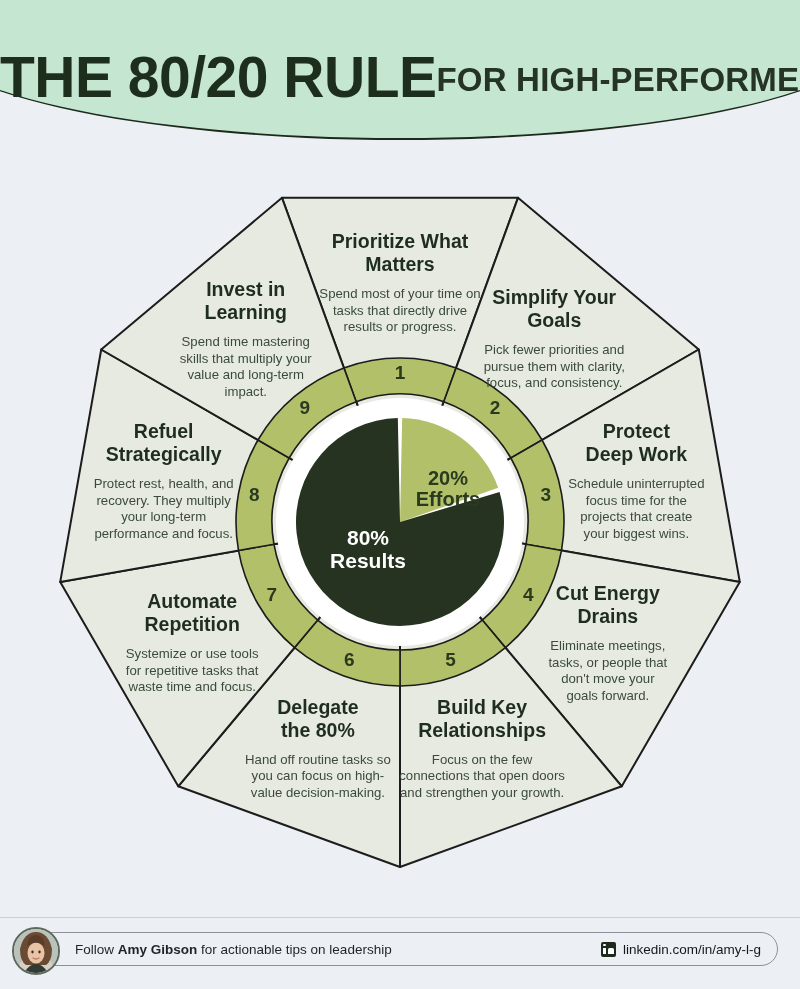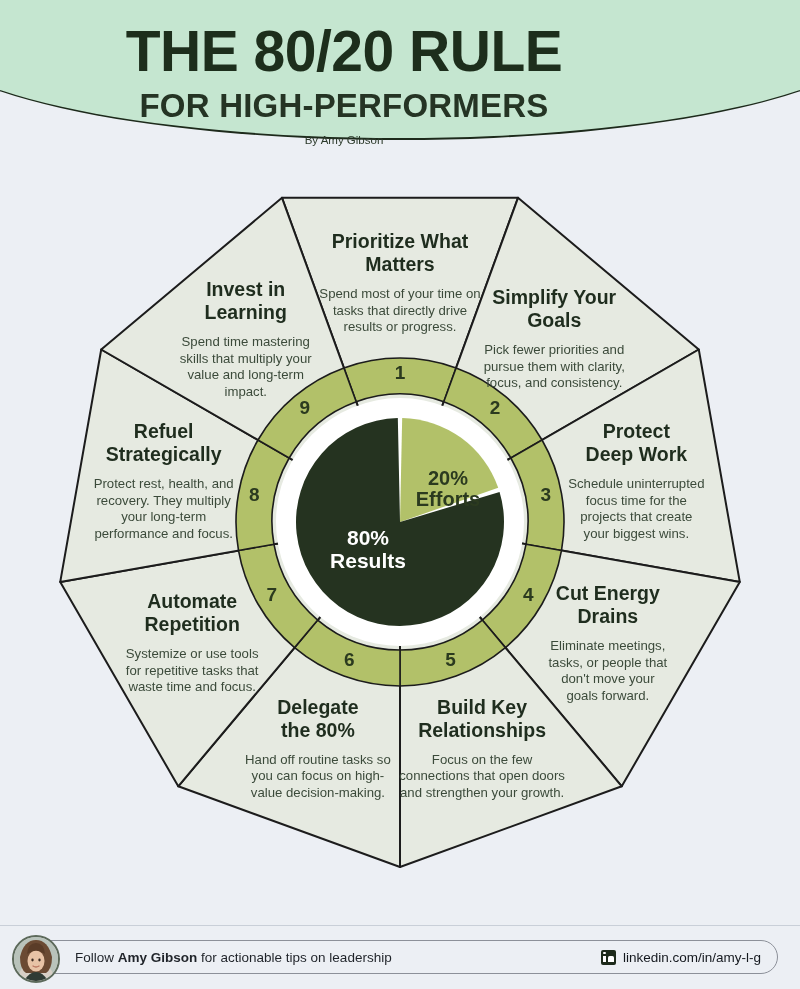--- a/index.html
+++ b/index.html
@@ -27,24 +27,23 @@
     border-radius: 0 0 50% 50% / 0 0 28% 28%;
     box-sizing: border-box;
   }
   #header-inner {
     position: absolute;
     left: 0;
     top: 0;
     width: 688px;
     height: 145px;
     display: flex;
-    flex-direction: column;
     align-items: center;
     justify-content: flex-start;
-    padding-top: 22px;
+    padding-top: 10px;
     box-sizing: border-box;
   }
   #title-main {
     font-size: 57px;
     font-weight: bold;
     letter-spacing: -0.5px;
     color: #1d2e1c;
     line-height: 1.05;
     text-align: center;
     white-space: nowrap;
@@ -123,21 +122,21 @@
     font-family: "Liberation Sans", sans-serif;
     font-size: 20px;
     font-weight: bold;
     text-anchor: middle;
   }
 
   
   #footer {
     position: absolute;
     left: 0;
-    bottom: 4px;
+    bottom: 12px;
     width: 704px;
     height: 60px;
   }
   #footer-divider {
     position: absolute;
     left: 0;
     top: 0;
     width: 800px;
     height: 1px;
     background: #c9cfd8;

